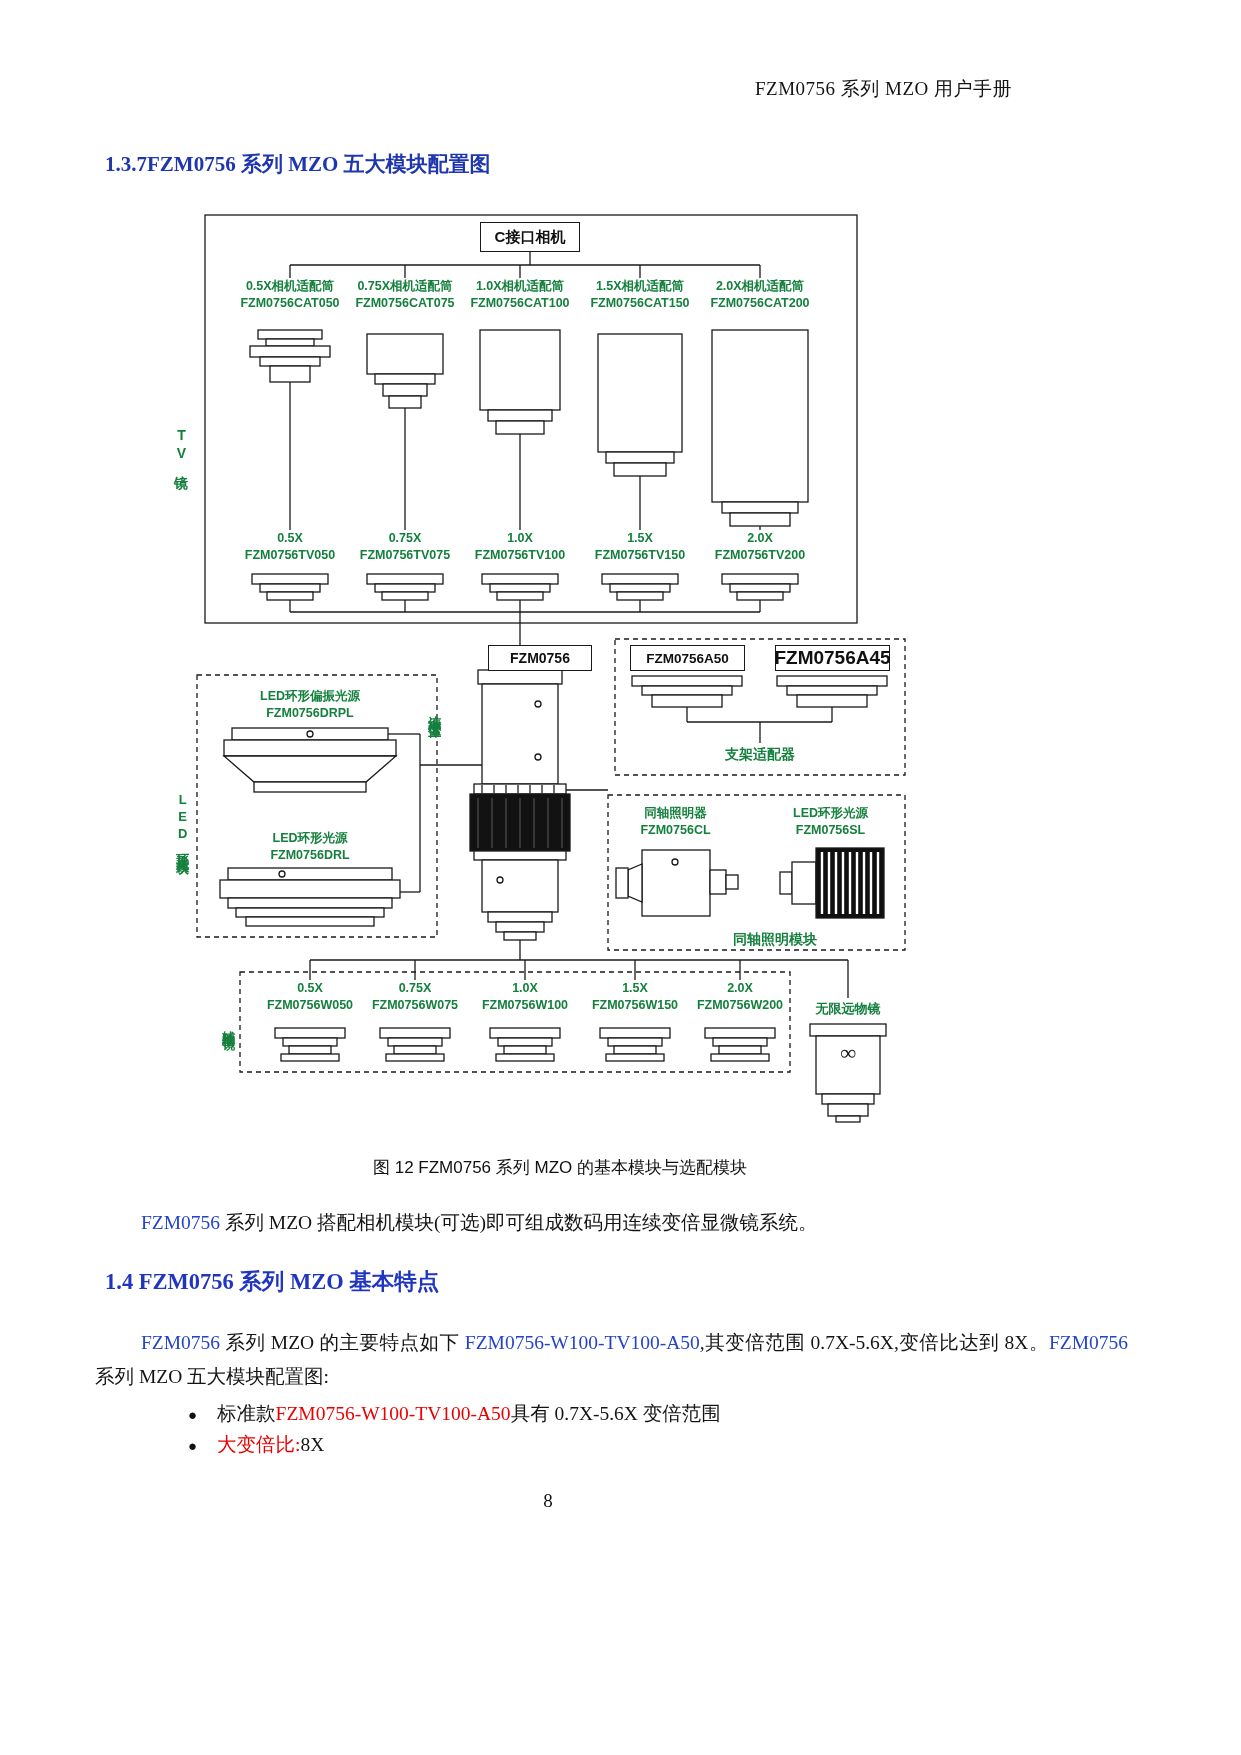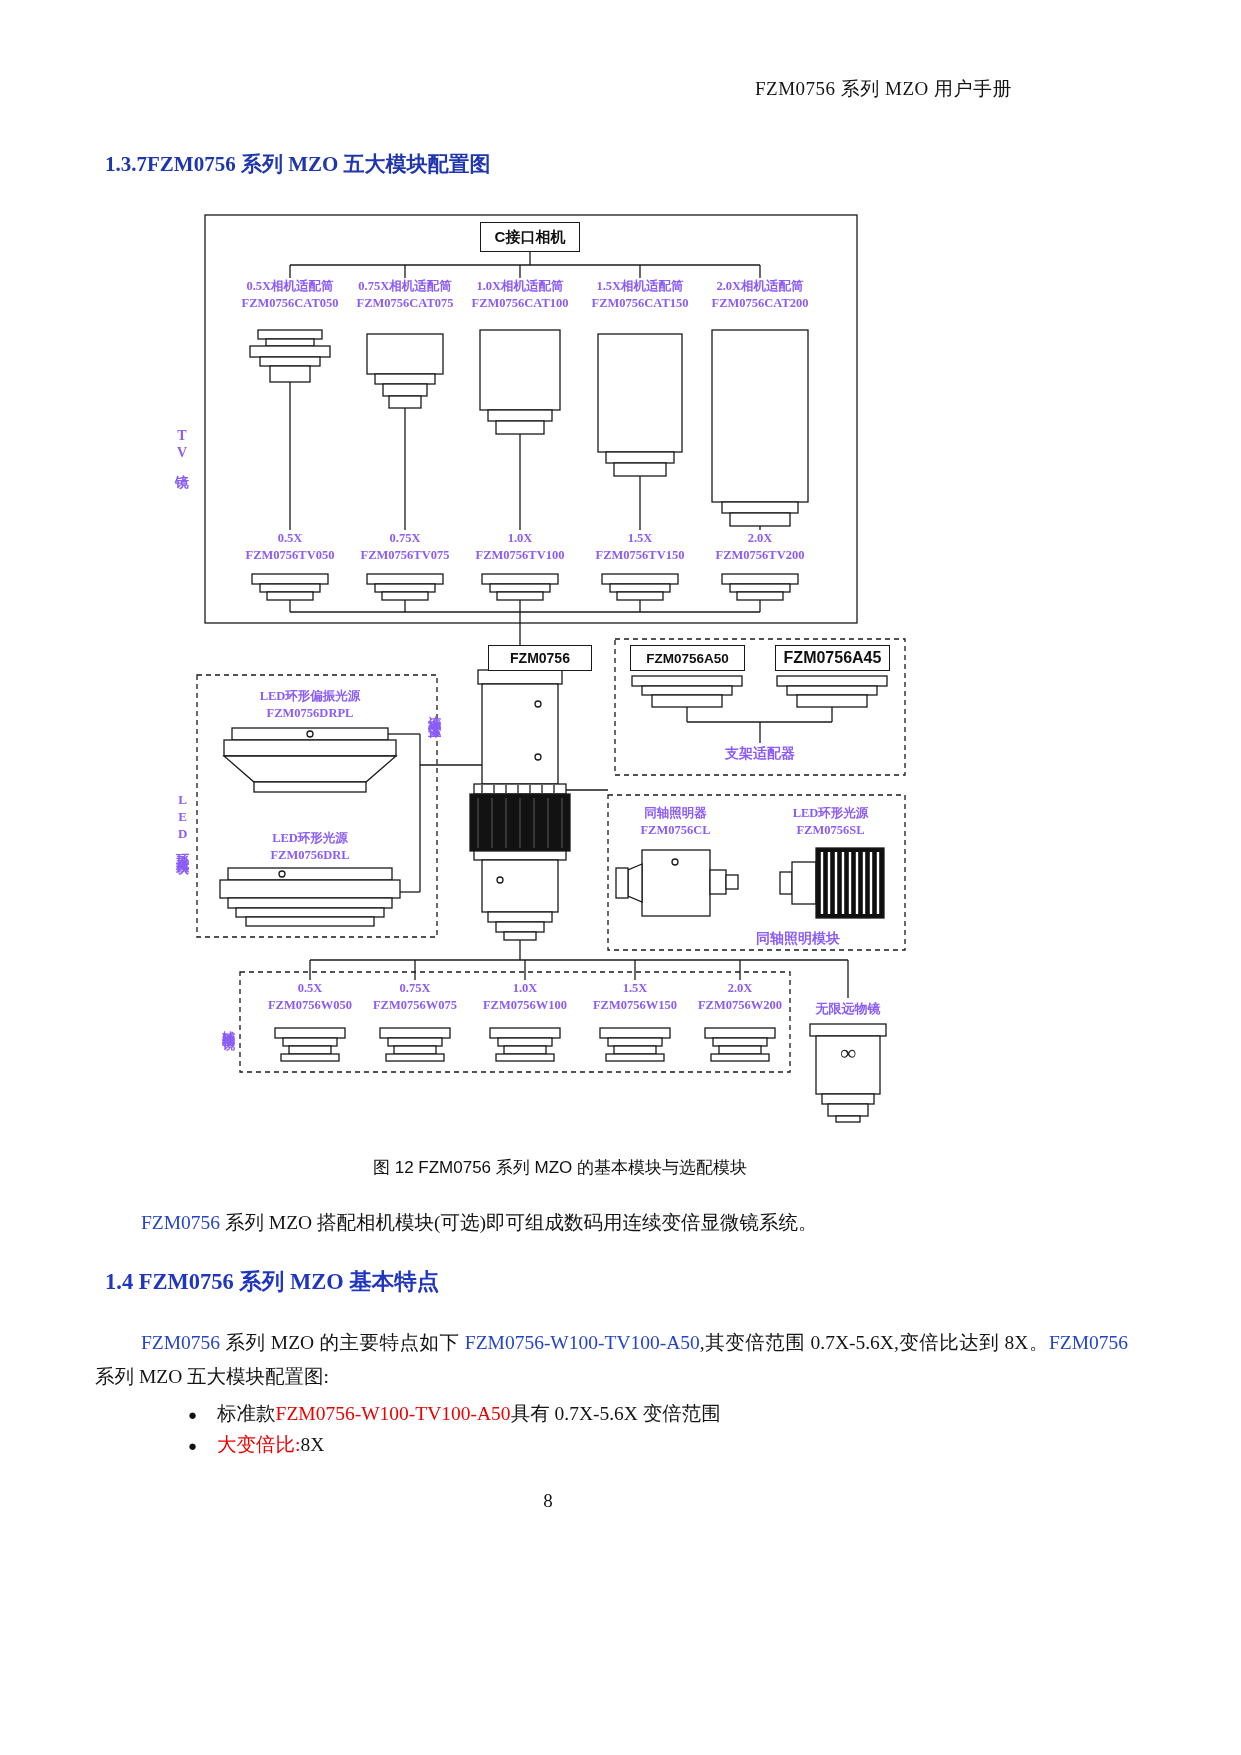--- a/index.html
+++ b/index.html
@@ -20,22 +20,22 @@
     font-size:21px; font-weight:bold; color:#1f36ae; white-space:nowrap;
   }
   .h137 .hnum { }
   .h14 {
     position:absolute; top:1266px; left:105px;
     font-size:22.5px; font-weight:bold; color:#2136c0; white-space:nowrap;
   }
   .diagram { position:absolute; left:170px; top:212px; width:745px; height:925px; }
   .diagram svg { position:absolute; left:0; top:0; }
   .dlabel {
-    position:absolute; font-family:Liberation Serif, serif;
-    font-weight:bold; color:#8b5cf6; text-align:center; line-height:1.32;
+    position:absolute; font-family:Liberation Sans, sans-serif;
+    font-weight:bold; color:#15803d; text-align:center; line-height:1.32;
   }
   .d12 { font-size:12.5px; }
   .d13 { font-size:13px; }
   .d14 { font-size:14px; }
   .vert { writing-mode:vertical-rl; text-orientation:upright; letter-spacing:2px; }
   .lblbox {
     position:absolute; border:1.5px solid #1a1a1a; background:#fff;
     display:flex; align-items:center; justify-content:center;
     font-family:"Liberation Sans", sans-serif; font-weight:bold; font-size:14px; color:#101010;
   }
@@ -264,21 +264,21 @@
 
   <div class="lblbox" style="left:310px;top:10px;width:100px;height:30px;font-size:15px;">
       <span>C接口相机</span>
     </div>
   <div class="lblbox" style="left:318px;top:433px;width:104px;height:26px;">
       <span>FZM0756</span>
     </div>
   <div class="lblbox" style="left:460px;top:433px;width:115px;height:26px;font-size:13.5px;">
       <span>FZM0756A50</span>
     </div>
-  <div class="lblbox" style="left:605px;top:433px;width:115px;height:26px;font-size:16px;">
+  <div class="lblbox" style="left:605px;top:433px;width:115px;height:26px;font-size:19px;">
       <span>FZM0756A45</span>
     </div>
 
   <div class="dlabel vert d14" style="left:2px;top:198px;height:72px;">TV镜</div>
   <div class="dlabel vert d13" style="left:256px;top:438px;height:122px;">连续变倍主体</div>
   <div class="dlabel vert d13" style="left:4px;top:512px;height:196px;">LED环形光模块</div>
   <div class="dlabel vert d13" style="left:50px;top:770px;height:84px;">辅助物镜</div>
 
   <div class="dlabel d12" style="left:50px;top:66px;width:140px;">
       <div>0.5X相机适配筒</div>
@@ -332,21 +332,21 @@
       <div>FZM0756DRL</div>
     </div>
   <div class="dlabel d12" style="left:443px;top:593px;width:125px;text-align:center;">
       <div>同轴照明器</div>
       <div>FZM0756CL</div>
     </div>
   <div class="dlabel d12" style="left:598px;top:593px;width:125px;">
       <div>LED环形光源</div>
       <div>FZM0756SL</div>
     </div>
-  <div class="dlabel d14" style="left:540px;top:718px;width:130px;text-align:right;">同轴照明模块</div>
+  <div class="dlabel d14" style="left:540px;top:718px;width:130px;">同轴照明模块</div>
 
   <div class="dlabel d12" style="left:80px;top:768px;width:120px;">
       <div>0.5X</div>
       <div>FZM0756W050</div>
     </div>
   <div class="dlabel d12" style="left:185px;top:768px;width:120px;">
       <div>0.75X</div>
       <div>FZM0756W075</div>
     </div>
   <div class="dlabel d12" style="left:295px;top:768px;width:120px;">

